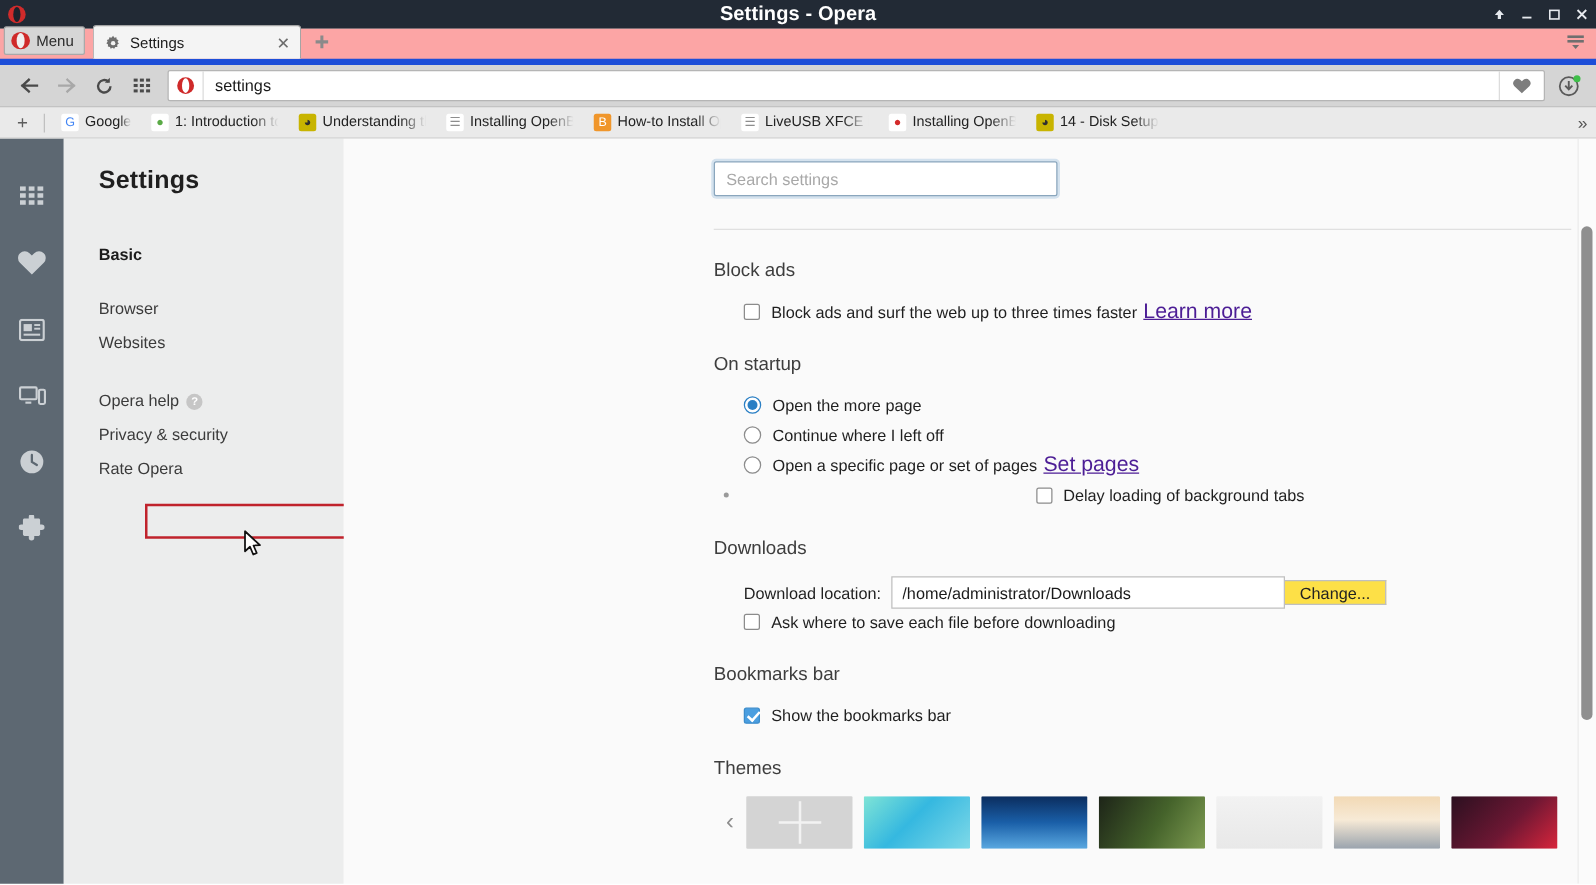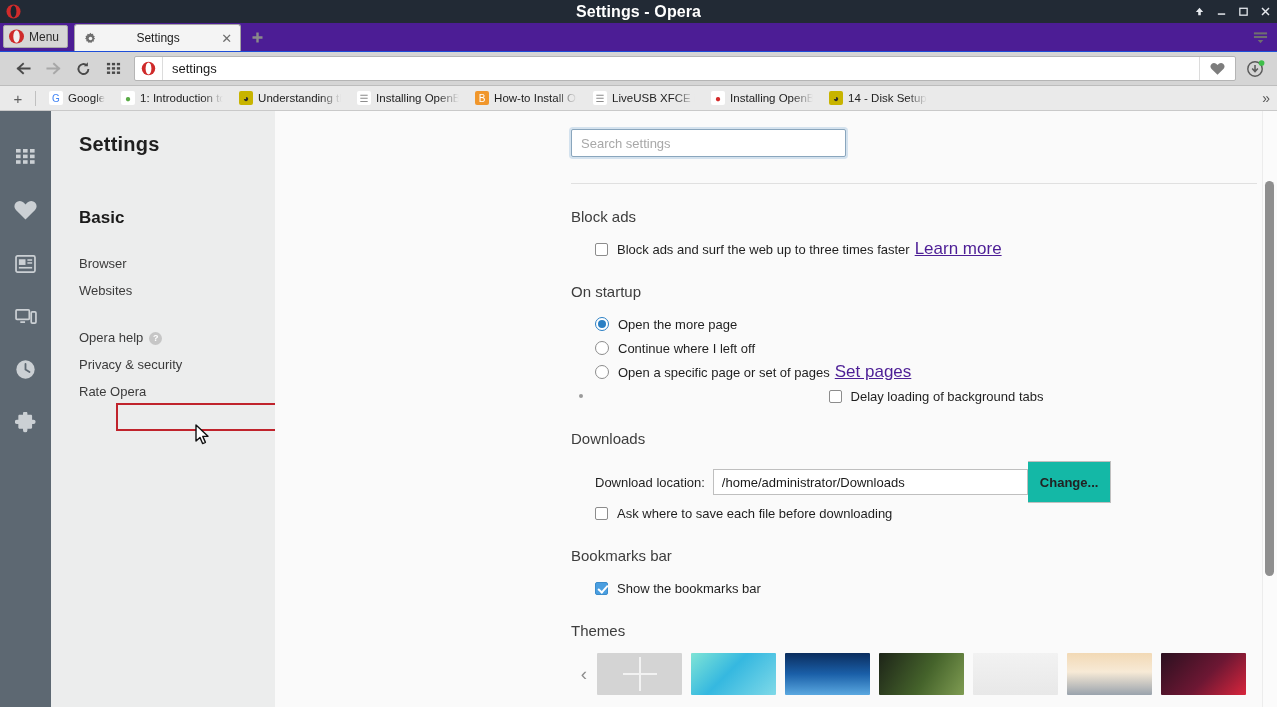--- a/index.html
+++ b/index.html
@@ -20,24 +20,23 @@
   .titlebar-title{
     position:absolute; left:0; right:0; text-align:center;
     color:#ffffff; font-size:16px; font-weight:bold; letter-spacing:.1px;
     pointer-events:none;
   }
   .win-btns{ position:absolute; right:6px; top:0; height:23px; display:flex; align-items:center; gap:11px; }
   .win-btn{ color:#e6e9ee; font-size:13px; line-height:1; cursor:default; display:flex; align-items:center; }
 
   
   .tabstrip{
-    height:29px; background:#4c1d95;
+    height:29px; background:#fca5a5;
     display:flex; align-items:flex-end; position:relative;
-    border-bottom:1px solid #1d4ed8;
-    text-align:center;
+    border-bottom:5px solid #1d4ed8;
   }
   .menu-btn{
     margin-left:3px; margin-bottom:3px; height:23px;
     background:#d6d6d6; border:1px solid #a9a9a9; border-radius:2px;
     display:flex; align-items:center; padding:0 8px 0 4px; gap:4px; cursor:pointer;
   }
   .menu-btn .lbl{ font-size:12px; color:#2b2b2b; }
   .tab{
     margin-left:6px; height:27px; min-width:167px; max-width:167px;
     background:#f4f4f4; border:1px solid #a4a4a4; border-bottom:none;
@@ -101,21 +100,21 @@
 
   
   .rail{ width:51px; background:#5d6872; display:flex; flex-direction:column;
     align-items:center; padding-top:20px; gap:0; flex:0 0 51px; }
   .rail-ico{ width:51px; height:53px; display:flex; align-items:center; justify-content:center;
     cursor:pointer; opacity:.85; }
 
   
   .sidenav{ width:224px; flex:0 0 224px; background:#eceded; padding:22px 0 0 0; position:relative; }
   .sidenav h1{ font-size:20px; font-weight:bold; color:#1f1f1f; padding-left:28px; letter-spacing:.2px;}
-  .sidenav .grp{ font-size:17px; font-weight:bold; color:#1b1b1b; padding-left:28px; margin-top:52px; }
+  .sidenav .grp{ font-size:13px; font-weight:bold; color:#1b1b1b; padding-left:28px; margin-top:40px; }
   .nav-item{ font-size:13px; color:#3b3b3b; padding:6px 0 6px 28px; cursor:pointer; }
   .nav-item.first{ margin-top:22px; }
   .nav-item.spaced{ margin-top:20px; }
   .nav-item .help-q{ display:inline-flex; width:13px; height:13px; border-radius:50%;
     background:#c6c6c6; color:#fff; font-size:9px; align-items:center; justify-content:center;
     vertical-align:1px; margin-left:6px; font-weight:bold; }
 
   
   .annot-box{ position:absolute; left:65px; top:292px; width:163px; height:28px;
     border:2px solid #c0232c; pointer-events:none; }
@@ -165,22 +164,22 @@
   .row.delay{ position:relative;justify-content:center; }
 
   .dl-row{ display:flex; align-items:center; margin-left:24px; }
   .dl-label{ font-size:13px; color:#1f1f1f; margin-right:8px; }
   .dl-input{
     width:315px; height:26px; background:#fff; border:1px solid #bfbfbf;
     font-size:13px; color:#1a1a1a; padding:0 8px; outline:none;
     font-family:"Liberation Sans", sans-serif;
   }
   .dl-btn{
-    height:42px; padding:0 12px; background:#14b8a6; border:1px solid #bfbfbf; border-left:none;
-    font-size:13px; color:#222; cursor:pointer; font-family:"Liberation Sans", sans-serif;font-weight:bold;
+    height:20px; padding:0 12px; background:#fde047; border:1px solid #bfbfbf; border-left:none;
+    font-size:13px; color:#222; cursor:pointer; font-family:"Liberation Sans", sans-serif;
   }
 
   
   .themes-wrap{ display:flex; align-items:center; padding-left:296px; margin-top:12px; }
   .car-arrow{ width:26px; height:42px; display:flex; align-items:center; justify-content:center;
     color:#8d8d8d; font-size:19px; cursor:pointer; flex:0 0 26px; }
   .thumbs{ display:flex; gap:9px; }
   .thumb{ width:85px; height:42px; border-radius:1px; cursor:pointer; background:#ededed; position:relative; overflow:hidden; }
   .thumb.add{ background:#d4d4d4; display:flex; align-items:center; justify-content:center; }
   .thumb.add::before{ content:""; position:absolute; width:34px; height:2px; background:#f2f2f2; }

